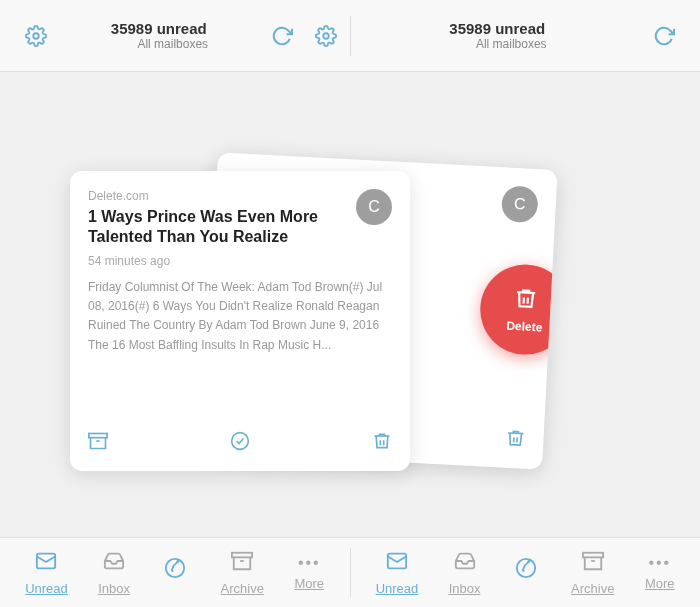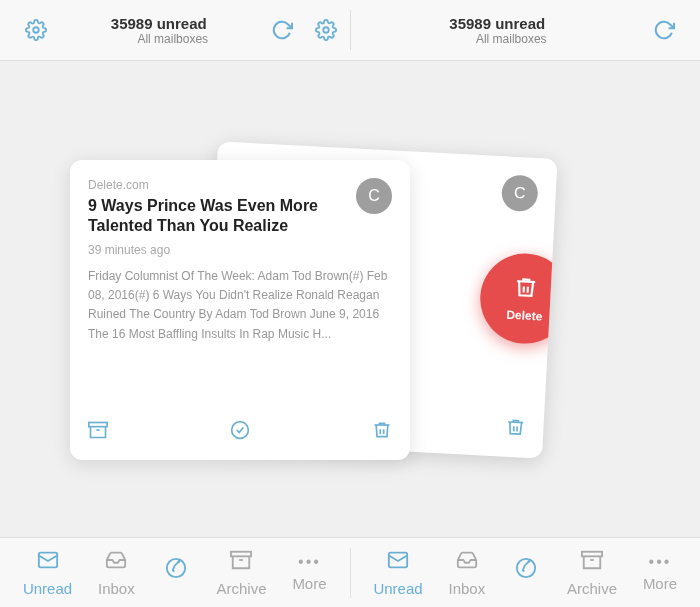--- a/index.html
+++ b/index.html
@@ -13,21 +13,21 @@
     }
 
     
     .header {
       display: flex;
       align-items: center;
       justify-content: flex-start;
       background: #f8f8f8;
       border-bottom: 1px solid #e0e0e0;
       padding: 0 20px;
-      height: 61px;
+      height: 72px;
     }
     .header-section {
       display: flex;
       align-items: center;
       gap: 12px;
       flex: 1;
     }
     .header-section.right {
       justify-content: flex-end;
     }
@@ -269,22 +269,23 @@
     }
     .tab-item.active .tab-icon,
     .tab-item.active .tab-label {
       color: #6ab0d4;
     }
     .tab-icon {
       font-size: 20px;
       color: #aaa;
     }
     .tab-label {
-      font-size: 15px;
+      font-size: 13px;
       color: #aaa;
+      text-decoration: underline;
     }
 
     
     .svg-icon {
       width: 22px;
       height: 22px;
     }
   </style>
 </head>
 <body>
@@ -367,23 +368,23 @@
             <path d="M9 6V4h6v2"></path>
           </svg>
         </span>
         <span class="delete-circle-label">Delete</span>
       </div>
     </div>
 
     <div class="card-front">
       <div class="card-avatar">C</div>
       <div class="card-source">Delete.com</div>
-      <div class="card-title">9 Ways Prince Was Even More Talented Than You Realize</div>
-      <div class="card-time">39 minutes ago</div>
-      <div class="card-body">Friday Columnist Of The Week: Adam Tod Brown(#) Feb 08, 2016(#)      6 Ways You Didn't Realize Ronald Reagan Ruined The Country  By Adam Tod Brown  June 9, 2016  The 16 Most Baffling Insults In Rap Music H...</div>
+      <div class="card-title">1 Ways Prince Was Even More Talented Than You Realize</div>
+      <div class="card-time">54 minutes ago</div>
+      <div class="card-body">Friday Columnist Of The Week: Adam Tod Brown(#) Jul 08, 2016(#)      6 Ways You Didn't Realize Ronald Reagan Ruined The Country  By Adam Tod Brown  June 9, 2016  The 16 Most Baffling Insults In Rap Music H...</div>
       <div class="card-actions">
         <button class="card-action-icon">
           <svg width="20" height="20" viewBox="0 0 24 24" fill="none" stroke="#6ab0d4" stroke-width="2">
             <polyline points="21 8 21 21 3 21 3 8"></polyline>
             <rect x="1" y="3" width="22" height="5"></rect>
             <line x1="10" y1="12" x2="14" y2="12"></line>
           </svg>
         </button>
         <button class="card-action-icon">
           <svg width="20" height="20" viewBox="0 0 24 24" fill="none" stroke="#6ab0d4" stroke-width="2">

